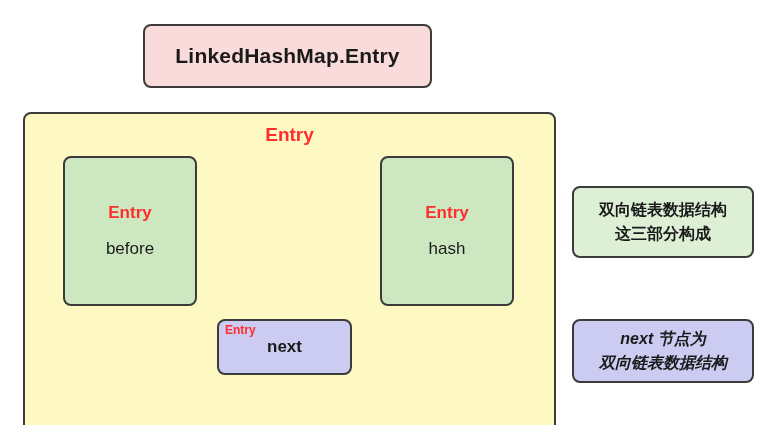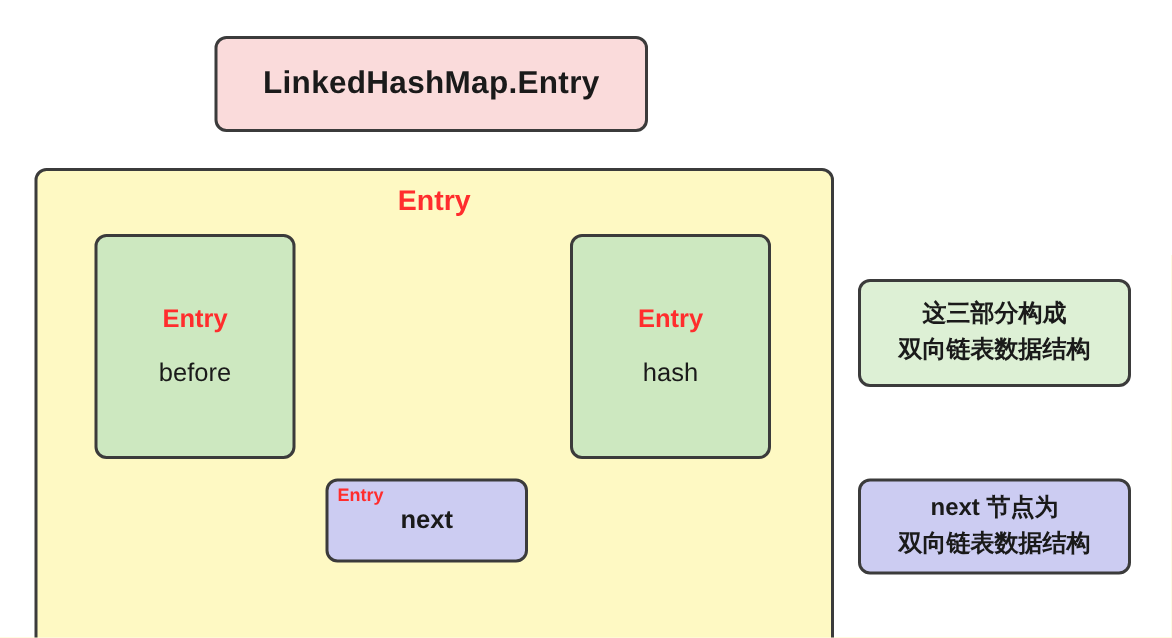--- a/index.html
+++ b/index.html
@@ -162,20 +162,21 @@
     width: 182px;
     height: 72px;
     background: #ddf0d5;
   }
   .note-purple {
     left: 572px;
     top: 319px;
     width: 182px;
     height: 64px;
     background: #ccccf2;
+    font-style: italic;
   }
   .note-line {
     font-size: 16px;
     font-weight: bold;
     color: #1a1a1a;
     line-height: 24px;
   }
 </style>
 </head>
 <body>
@@ -200,22 +201,22 @@
       <span class="field-name">hash</span>
     </div>
 
     <div class="field-box box-next">
       <span class="next-tag">Entry</span>
       <span class="next-name">next</span>
     </div>
   </div>
 
   <div class="note-box note-green">
+    <span class="note-line">双向链表数据结构</span>
     <span class="note-line">这三部分构成</span>
-    <span class="note-line">双向链表数据结构</span>
   </div>
 
   <div class="note-box note-purple">
     <span class="note-line">next 节点为</span>
     <span class="note-line">双向链表数据结构</span>
   </div>
 
 </div>
 
 </body></html>

